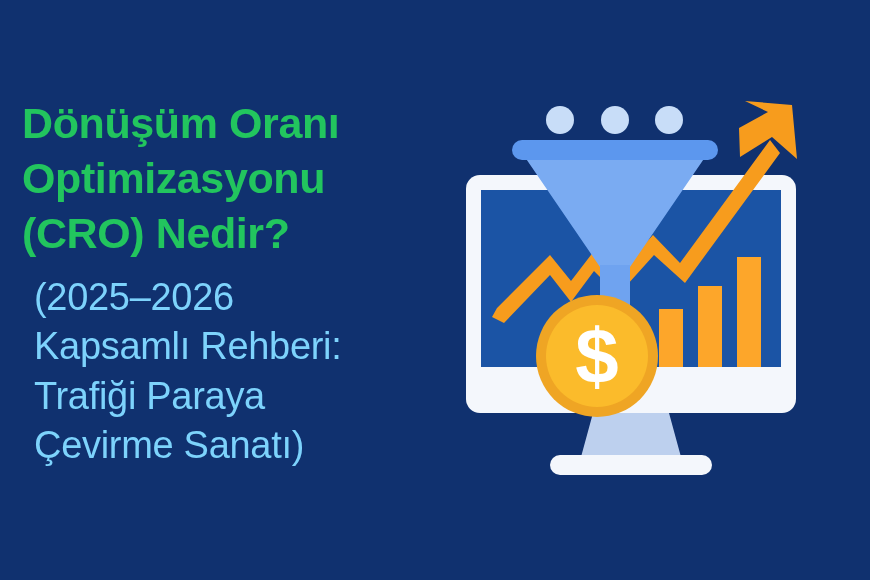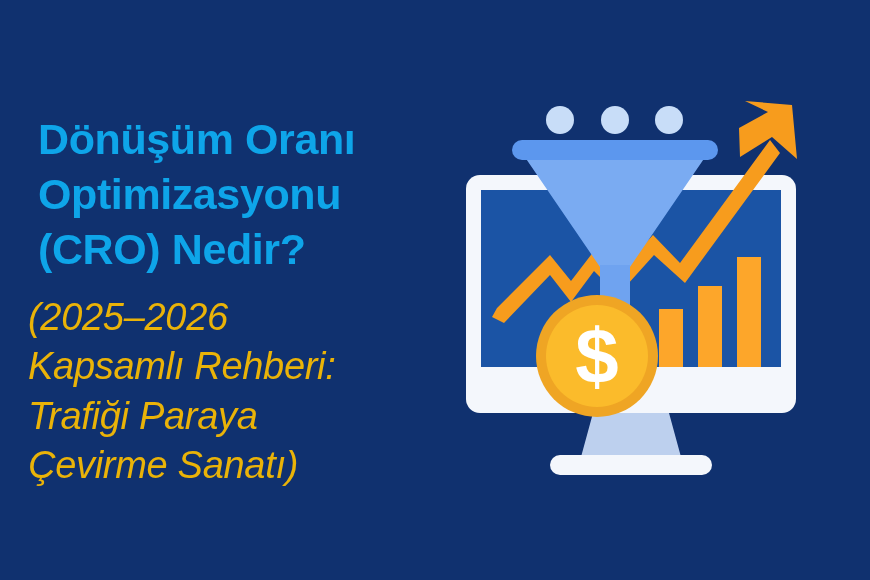--- a/index.html
+++ b/index.html
@@ -20,37 +20,36 @@
     overflow: hidden;
   }
   
   #text-block {
     position: absolute;
     left: 22px;
     top: 96px;
     width: 420px;
   }
   #headline {
-    margin: 16px;
-    color: #0ea5e9;
+    margin: 0;
+    color: #22c55e;
     font-size: 43px;
     line-height: 1.28;
     font-weight: bold;
     letter-spacing: -0.4px;
     white-space: pre-line;
   }
   #subheadline {
-    margin: 6px;
-    color: #eab308;
+    margin: 12px;
+    color: #7dd3fc;
     font-size: 38px;
     line-height: 1.3;
     font-weight: normal;
     letter-spacing: -0.3px;
     white-space: pre-line;
-    font-style: italic;
   }
   
   #illustration {
     position: absolute;
     left: 440px;
     top: 85px;
     width: 410px;
     height: 410px;
   }
   #illustration svg {

